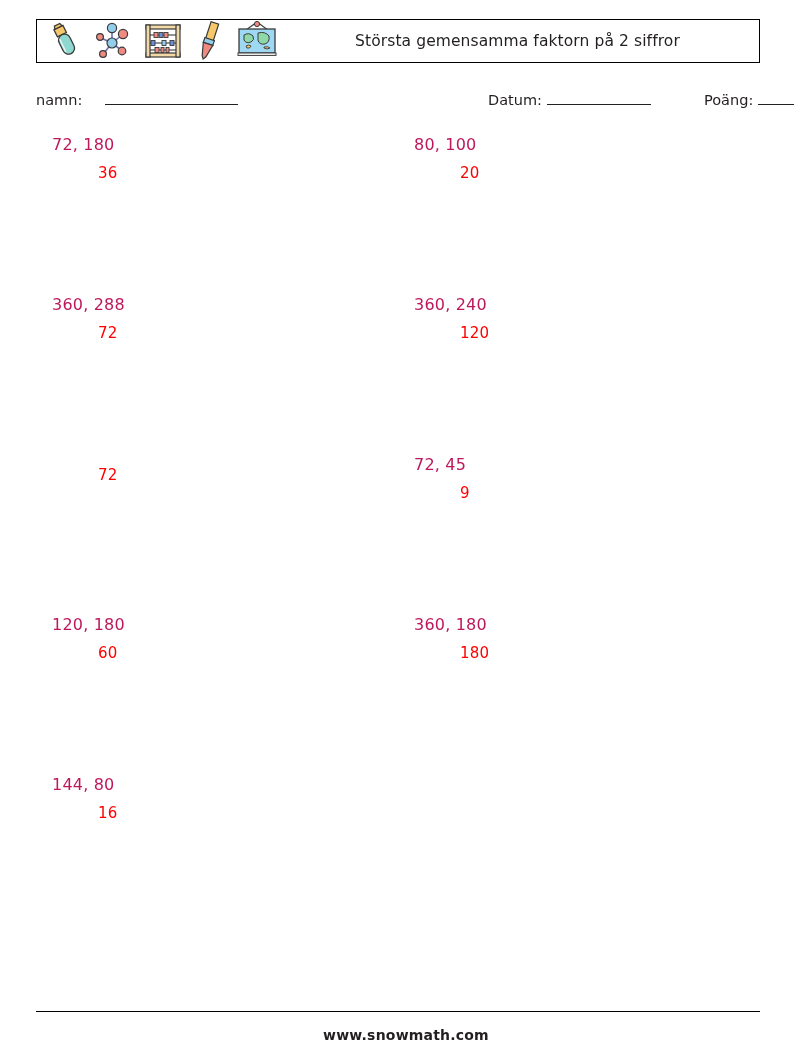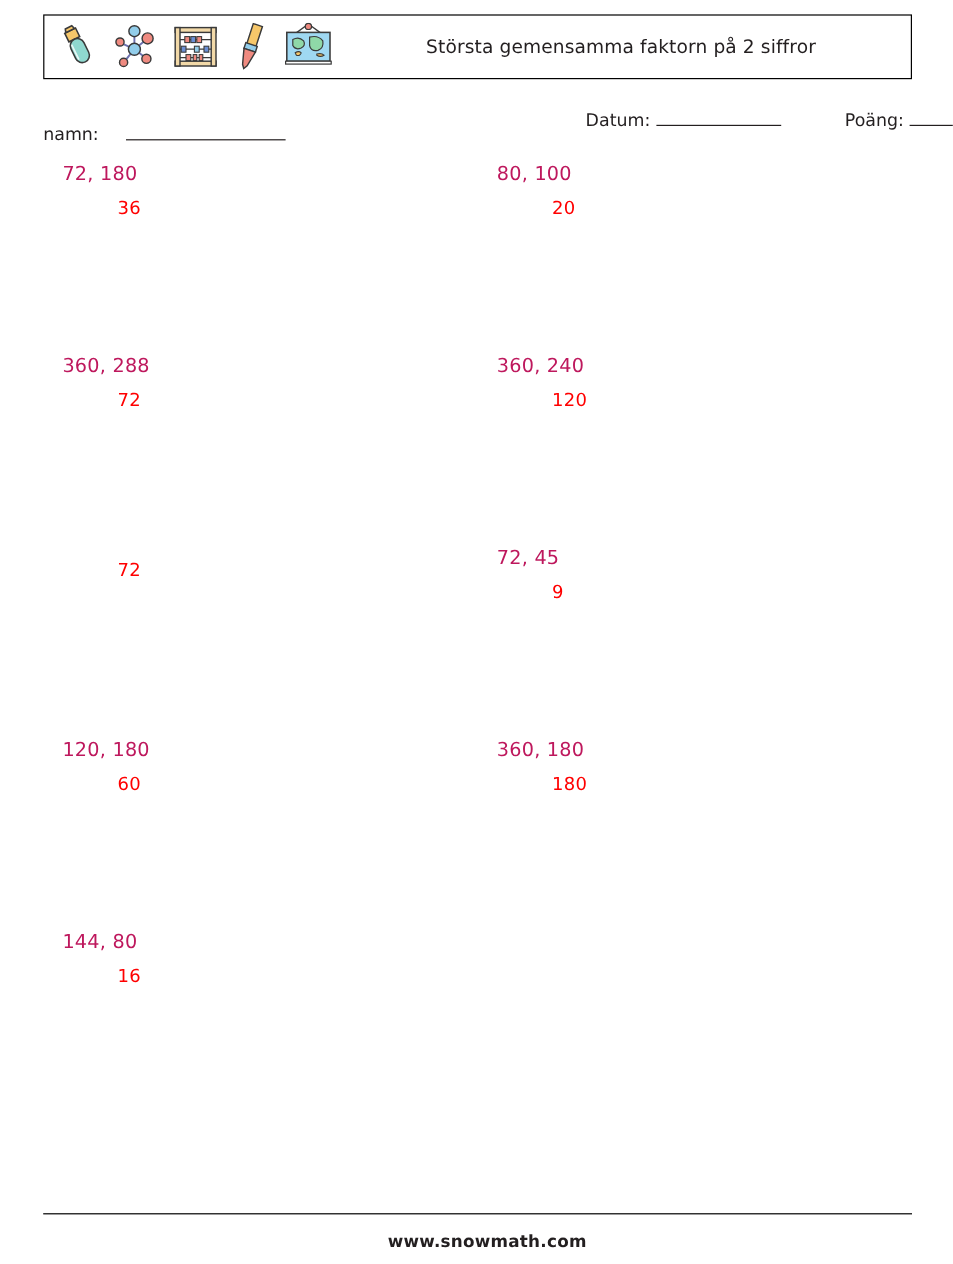--- a/index.html
+++ b/index.html
@@ -13,23 +13,23 @@
     position: relative;
     font-family: "DejaVu Sans", sans-serif;
     color: #231f20;
     overflow: hidden;
   }
 
   
   .header-box {
     position: absolute;
     left: 36px;
-    top: 12px;
-    width: 724px;
-    height: 54px;
+    top: 19px;
+    width: 724px;
+    height: 44px;
     border: 1.6px solid #000000;
     box-sizing: border-box;
     display: flex;
     align-items: center;
   }
   .icon-strip {
     display: flex;
     align-items: center;
     gap: 10px;
     padding-left: 11px;
@@ -63,21 +63,21 @@
     align-items: baseline;
     white-space: nowrap;
   }
   .meta-label { color: #231f20; }
   .rule {
     display: inline-block;
     border-bottom: 1.4px solid #231f20;
     margin-left: 5px;
     height: 12px;
   }
-  .meta-namn  { left: 0px;   top: 12px; gap: 18px; }
+  .meta-namn  { left: 0px;   top: 0; gap: 18px; }
   .meta-namn  .rule { width: 133px; }
   .meta-datum { left: 452px; top: 0; }
   .meta-datum .rule { width: 104px; }
   .meta-poang { left: 668px; top: 0; }
   .meta-poang .rule { width: 57px; }
 
   
   .problems {
     position: absolute;
     left: 36px;

